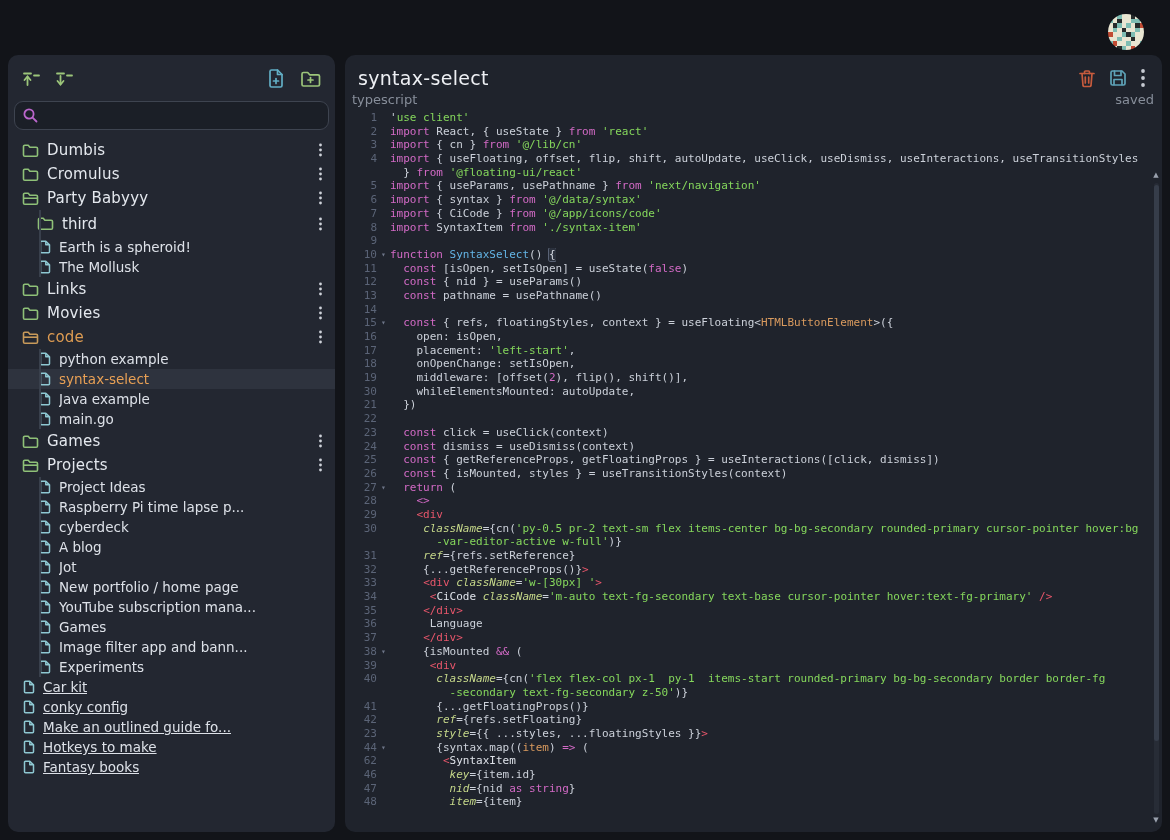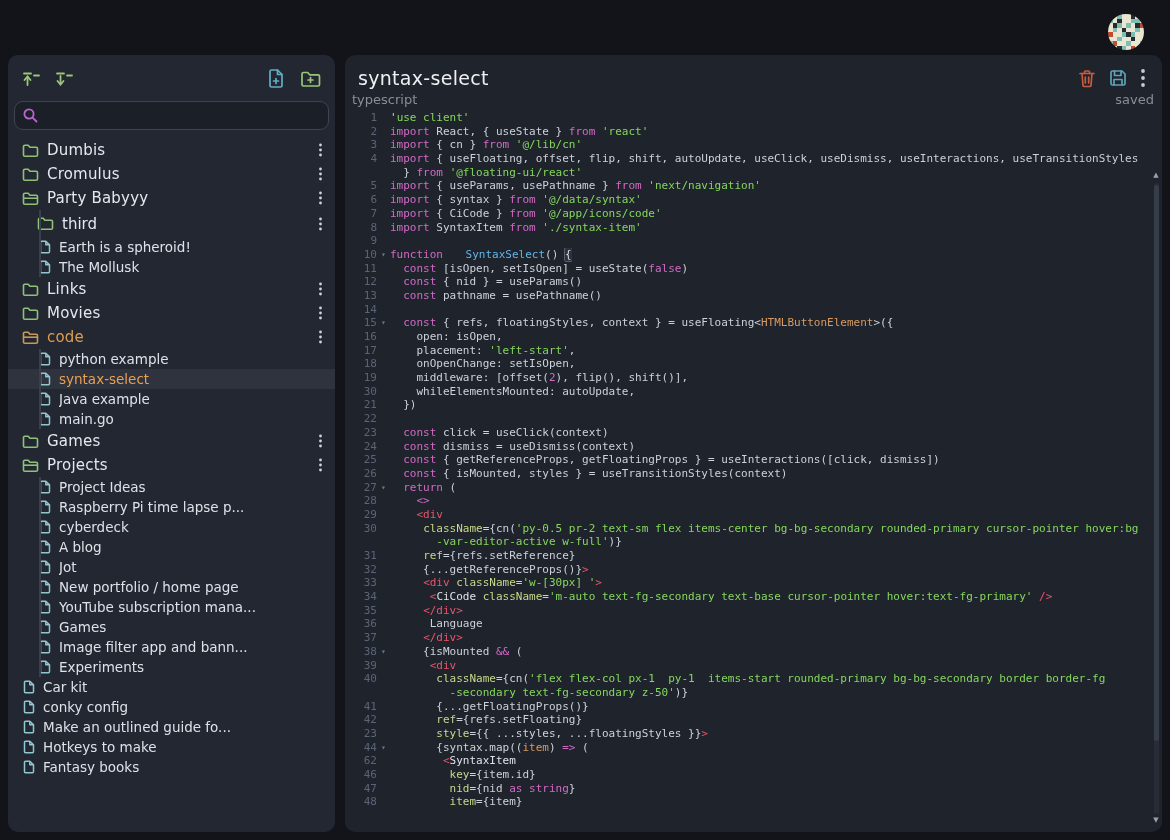--- a/index.html
+++ b/index.html
@@ -25,21 +25,21 @@
   .search-icon { position:absolute; left:8px; top:6px; }
 
   
   .tree { margin-top:4px; }
   .trow { display:flex; align-items:center; position:relative; cursor:pointer; color:#e4e8ee; }
   .trow .lbl { white-space:nowrap; overflow:hidden; }
   .trow .kebab { margin-left:auto; margin-right:12px; flex:0 0 auto; cursor:pointer; }
   .trow.folder0 { height:24px; padding-left:14px; font-size:15px; font-weight:500; letter-spacing:.2px; }
   .trow.folder1 { height:27px; padding-left:29px; font-size:15px; font-weight:500; }
   .trow.file1 { height:20px; padding-left:31px; font-size:13.5px; color:#dde1e8; }
-  .trow.file0 { height:20px; padding-left:15px; font-size:13.5px; color:#dde1e8; }
+  .trow.file0 { height:20px; padding-left:15px; font-size:13.5px; color:#dde1e8;text-decoration:underline; }
   .trow .ticon { flex:0 0 auto; margin-right:8px; display:inline-flex; }
   .trow.lvl1::before { content:""; position:absolute; left:31px; top:0; bottom:0; width:1.5px; background:#39404c; }
   .trow.folder1::before { left:31px; }
   .trow.selected { background:#2e333e; }
   .trow.selected .lbl { color:#e8a055; }
   .trow.accent .lbl { color:#de9c52; }
 
   
   .ed-head { display:flex; align-items:center; padding:12px 16px 0 13px; }
   .ed-title { font-size:19px; font-weight:500; color:#edeff3; letter-spacing:.3px; }
@@ -50,24 +50,24 @@
 
   
   .code { position:relative; padding:2px 10px 0 4px; font-family:"DejaVu Sans Mono", monospace; font-size:11px; line-height:13.7px; }
   .code-line { display:flex; height:13.7px; }
   .ln { flex:0 0 28px; text-align:right; color:#5b6477; user-select:none; }
   .fold { flex:0 0 13px; text-align:center; color:#6e7689; font-size:8px; line-height:14px; user-select:none; cursor:pointer; }
   .lc { white-space:pre; overflow:hidden; color:#ccd1da; }
   .tk-p { color:#ccd1da; }
   .tk-k { color:#d36ac6; }
   .tk-s { color:#85d75c; }
-  .tk-a { color:#c6d88a; }
+  .tk-a { color:#c6d88a;font-style:italic; }
   .tk-t { color:#e8566b; }
   .tk-c { color:#dfe3ea; }
-  .tk-f { color:#64b5e6;margin-left:16px; }
+  .tk-f { color:#64b5e6; }
   .tk-o { color:#d99a5e; }
   .tk-g { color:#d6dae2; background:#2b313d; box-shadow:0 0 0 1px #596275; border-radius:2px; }
 
   
   .code-scroll { position:absolute; right:2px; top:120px; bottom:10px; width:8px; }
   .code-scroll .track { position:absolute; left:2px; top:8px; bottom:8px; width:5px; background:#272c36; border-radius:3px; }
   .code-scroll .thumb { position:absolute; left:2px; top:10px; height:86%; width:5px; background:#363d4a; border-radius:3px; }
   .code-scroll .arr { position:absolute; left:0; width:8px; text-align:center; color:#9aa1ae; font-size:7px; line-height:8px; cursor:pointer; }
   .code-scroll .up { top:-4px; } .code-scroll .down { bottom:-2px; }
 

